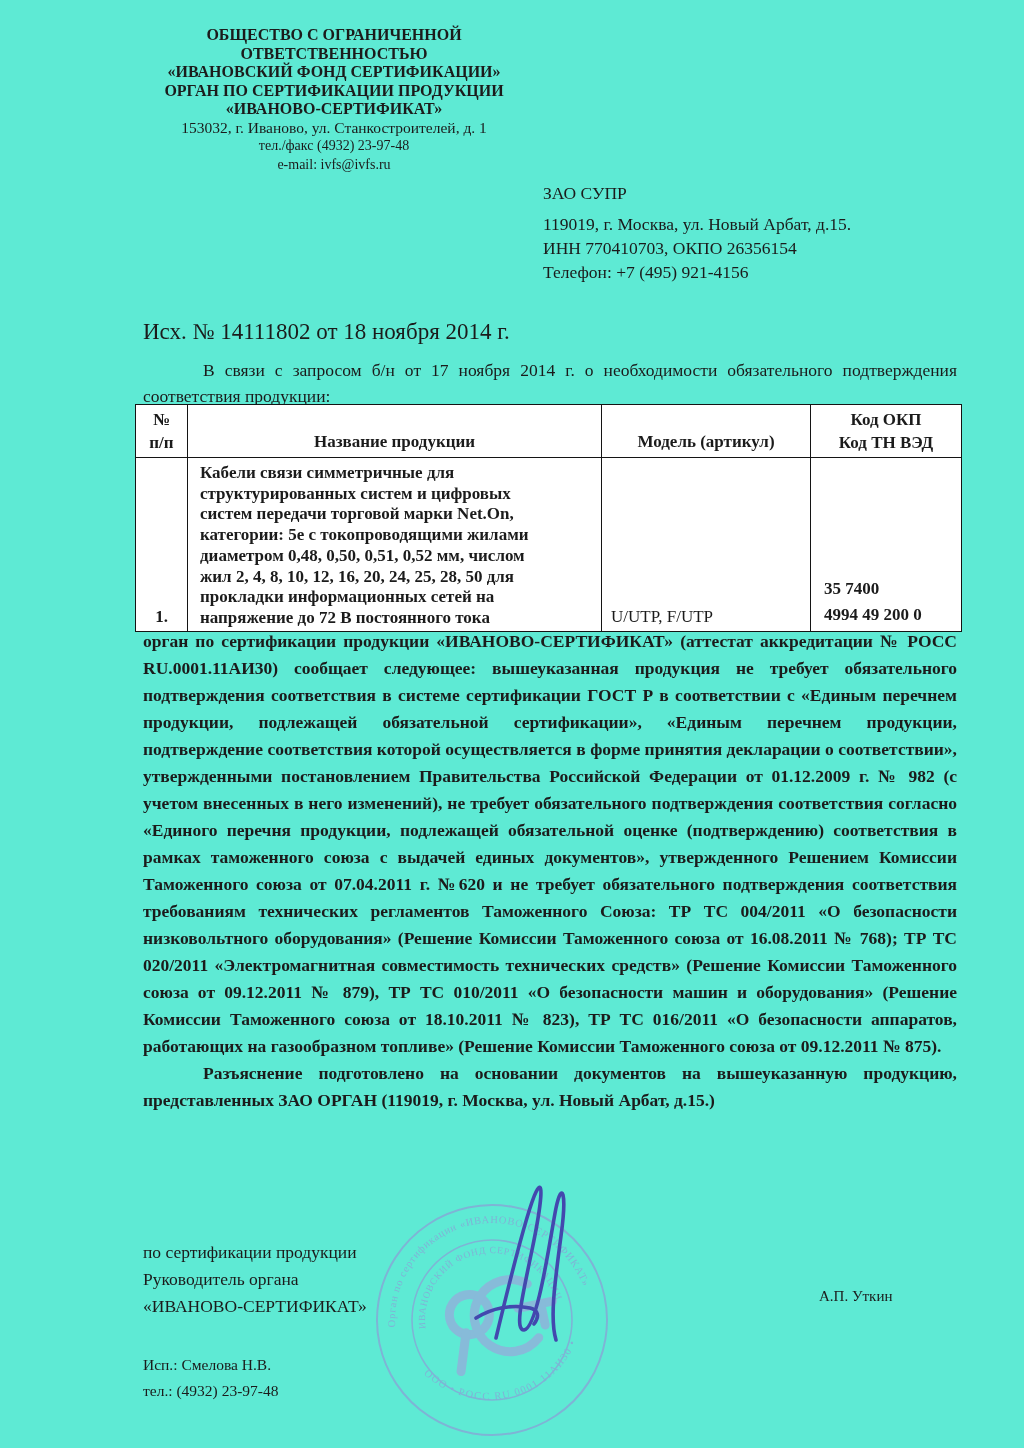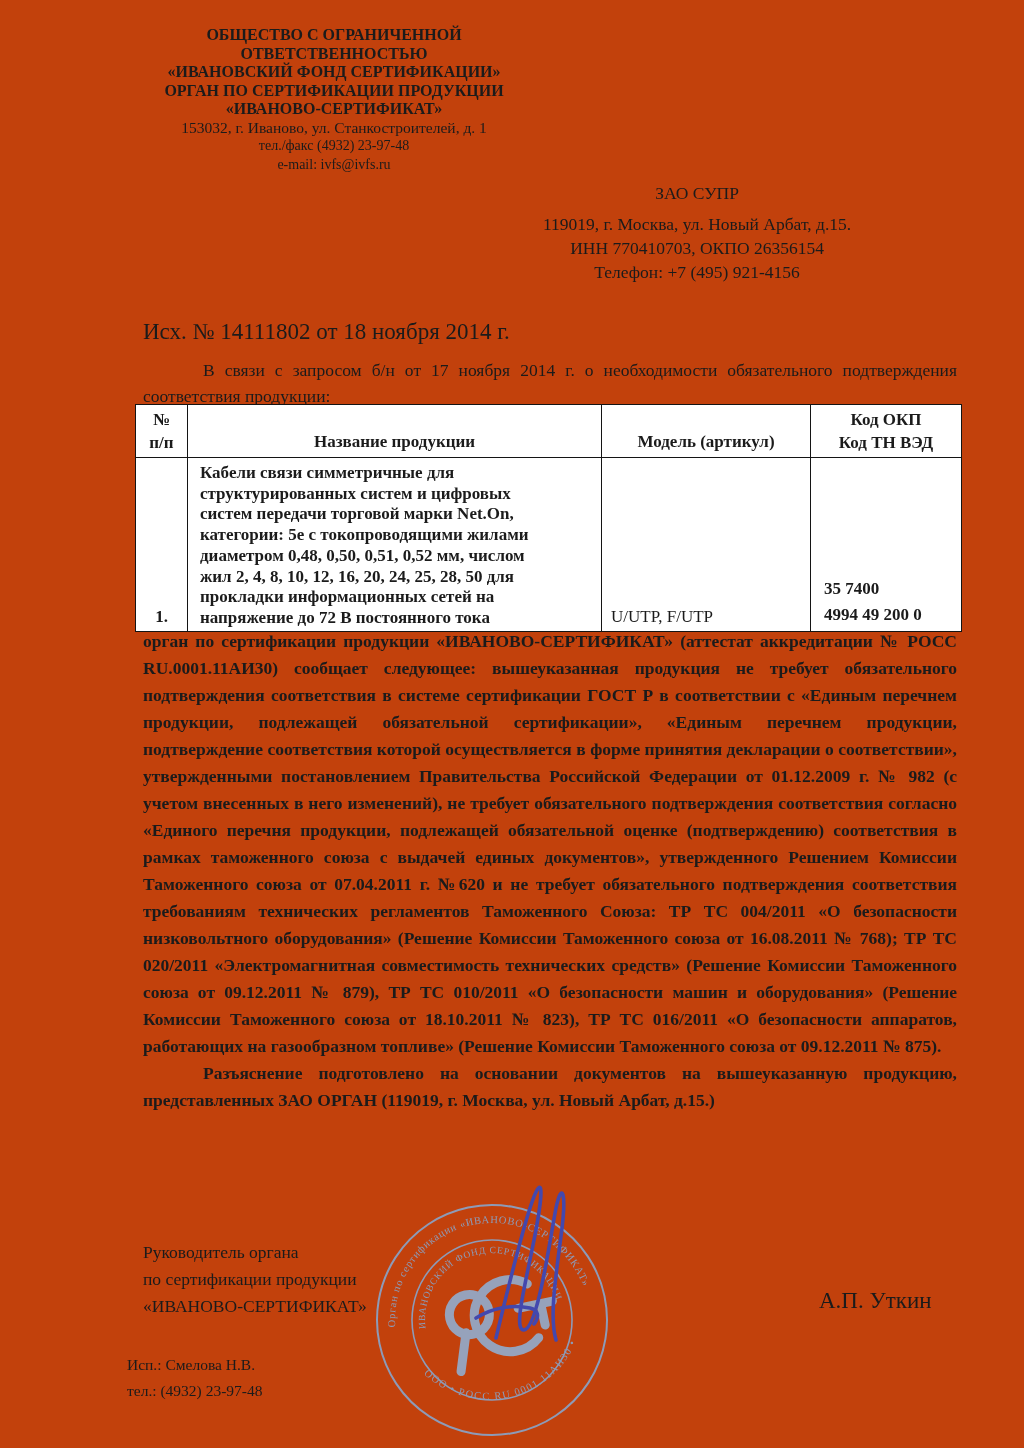--- a/index.html
+++ b/index.html
@@ -1,21 +1,21 @@
 <!DOCTYPE html>
 <html><head>
 <meta charset="utf-8">
 <style>
   * { margin: 0; padding: 0; box-sizing: border-box; }
   html, body { background: #e8e8e8; }
   .page {
     position: relative;
     width: 1024px;
     height: 1448px;
-    background: #c2410c;
+    background: #5eead4;
     font-family: "Liberation Serif", "DejaVu Serif", serif;
     color: #1b1b1b;
     overflow: hidden;
   }
   
   .sender {
     position: absolute;
     left: 148px; top: 26px;
     width: 372px;
     text-align: center;
@@ -23,21 +23,20 @@
   }
   .sender .org-line { font-weight: bold; font-size: 16px; }
   .sender .addr-line { font-size: 15.5px; }
   .sender .small-line { font-size: 14px; }
   
   .recipient {
     position: absolute;
     left: 543px; top: 181px;
     font-size: 17.5px;
     line-height: 24px;
-    text-align: center;
   }
   .recipient .rec-name { margin-bottom: 7px; }
   
   .ref-line {
     position: absolute;
     left: 143px; top: 319px;
     font-size: 23px;
   }
   
   .intro {
@@ -91,30 +90,30 @@
   
   .sig-title {
     position: absolute;
     left: 143px; top: 1239px;
     font-size: 17.5px;
     line-height: 27px;
   }
   .sig-name {
     position: absolute;
     left: 819px; top: 1288px;
-    font-size: 23px;
+    font-size: 15px;
   }
   .stamp-wrap { position: absolute; left: 370px; top: 1198px; width: 244px; height: 244px; }
   .ink-wrap   { position: absolute; left: 468px; top: 1176px; width: 130px; height: 175px; }
   .stamp-wrap svg, .ink-wrap svg { display: block; width: 100%; height: 100%; }
   .stamp-wrap { opacity: 0.85; }
   
   .footer {
     position: absolute;
-    left: 127px; top: 1352px;
+    left: 143px; top: 1352px;
     font-size: 15.5px;
     line-height: 26px;
   }
 </style>
 </head>
 <body>
 
 <div class="page">
 
   <div class="sender">
@@ -179,22 +178,22 @@
     </tr>
   </tbody>
     </table>
 
   <div class="body-text">
     <p><span>орган по сертификации продукции «ИВАНОВО-СЕРТИФИКАТ» (аттестат аккредитации № РОСС RU.0001.11АИ30) сообщает следующее: вышеуказанная продукция </span><b>не требует</b><span> обязательного подтверждения соответствия в системе сертификации ГОСТ Р в соответствии с «Единым перечнем продукции, подлежащей обязательной сертификации», «Единым перечнем продукции, подтверждение соответствия которой осуществляется в форме принятия декларации о соответствии», утвержденными постановлением Правительства Российской Федерации от 01.12.2009 г.  № 982 (с учетом внесенных в него изменений), </span><b>не требует</b><span> обязательного подтверждения соответствия согласно «Единого перечня продукции, подлежащей обязательной оценке (подтверждению) соответствия в рамках таможенного союза с выдачей единых документов», утвержденного Решением Комиссии Таможенного союза от 07.04.2011 г. №620 и </span><b>не требует</b><span> обязательного подтверждения соответствия требованиям технических регламентов Таможенного Союза: ТР ТС 004/2011 «О безопасности низковольтного оборудования»  (Решение Комиссии Таможенного союза от 16.08.2011 № 768); ТР ТС 020/2011 «Электромагнитная совместимость технических средств» (Решение Комиссии Таможенного союза от 09.12.2011 № 879), ТР ТС 010/2011 «О безопасности машин и оборудования» (Решение Комиссии Таможенного союза от 18.10.2011 № 823), ТР ТС 016/2011 «О безопасности аппаратов, работающих на газообразном топливе» (Решение Комиссии Таможенного союза от 09.12.2011 № 875).</span></p>
     <p class="indented">Разъяснение подготовлено на основании документов на вышеуказанную продукцию, представленных ЗАО ОРГАН (119019, г. Москва, ул. Новый Арбат, д.15.)</p>
   </div>
 
   <div class="sig-title">
+    <div>по сертификации продукции</div>
     <div>Руководитель органа</div>
-    <div>по сертификации продукции</div>
     <div>«ИВАНОВО-СЕРТИФИКАТ»</div>
   </div>
   <div class="sig-name">А.П. Уткин</div>
 
   <div class="stamp-wrap">
     <svg viewBox="0 0 244 244" xmlns="http://www.w3.org/2000/svg">
       <g transform="rotate(-12 122 122)" fill="none">
         <circle cx="122" cy="122" r="115" stroke="#84abd6" stroke-width="2"></circle>
         <circle cx="122" cy="122" r="80" stroke="#84abd6" stroke-width="1.6"></circle>
         <defs>

